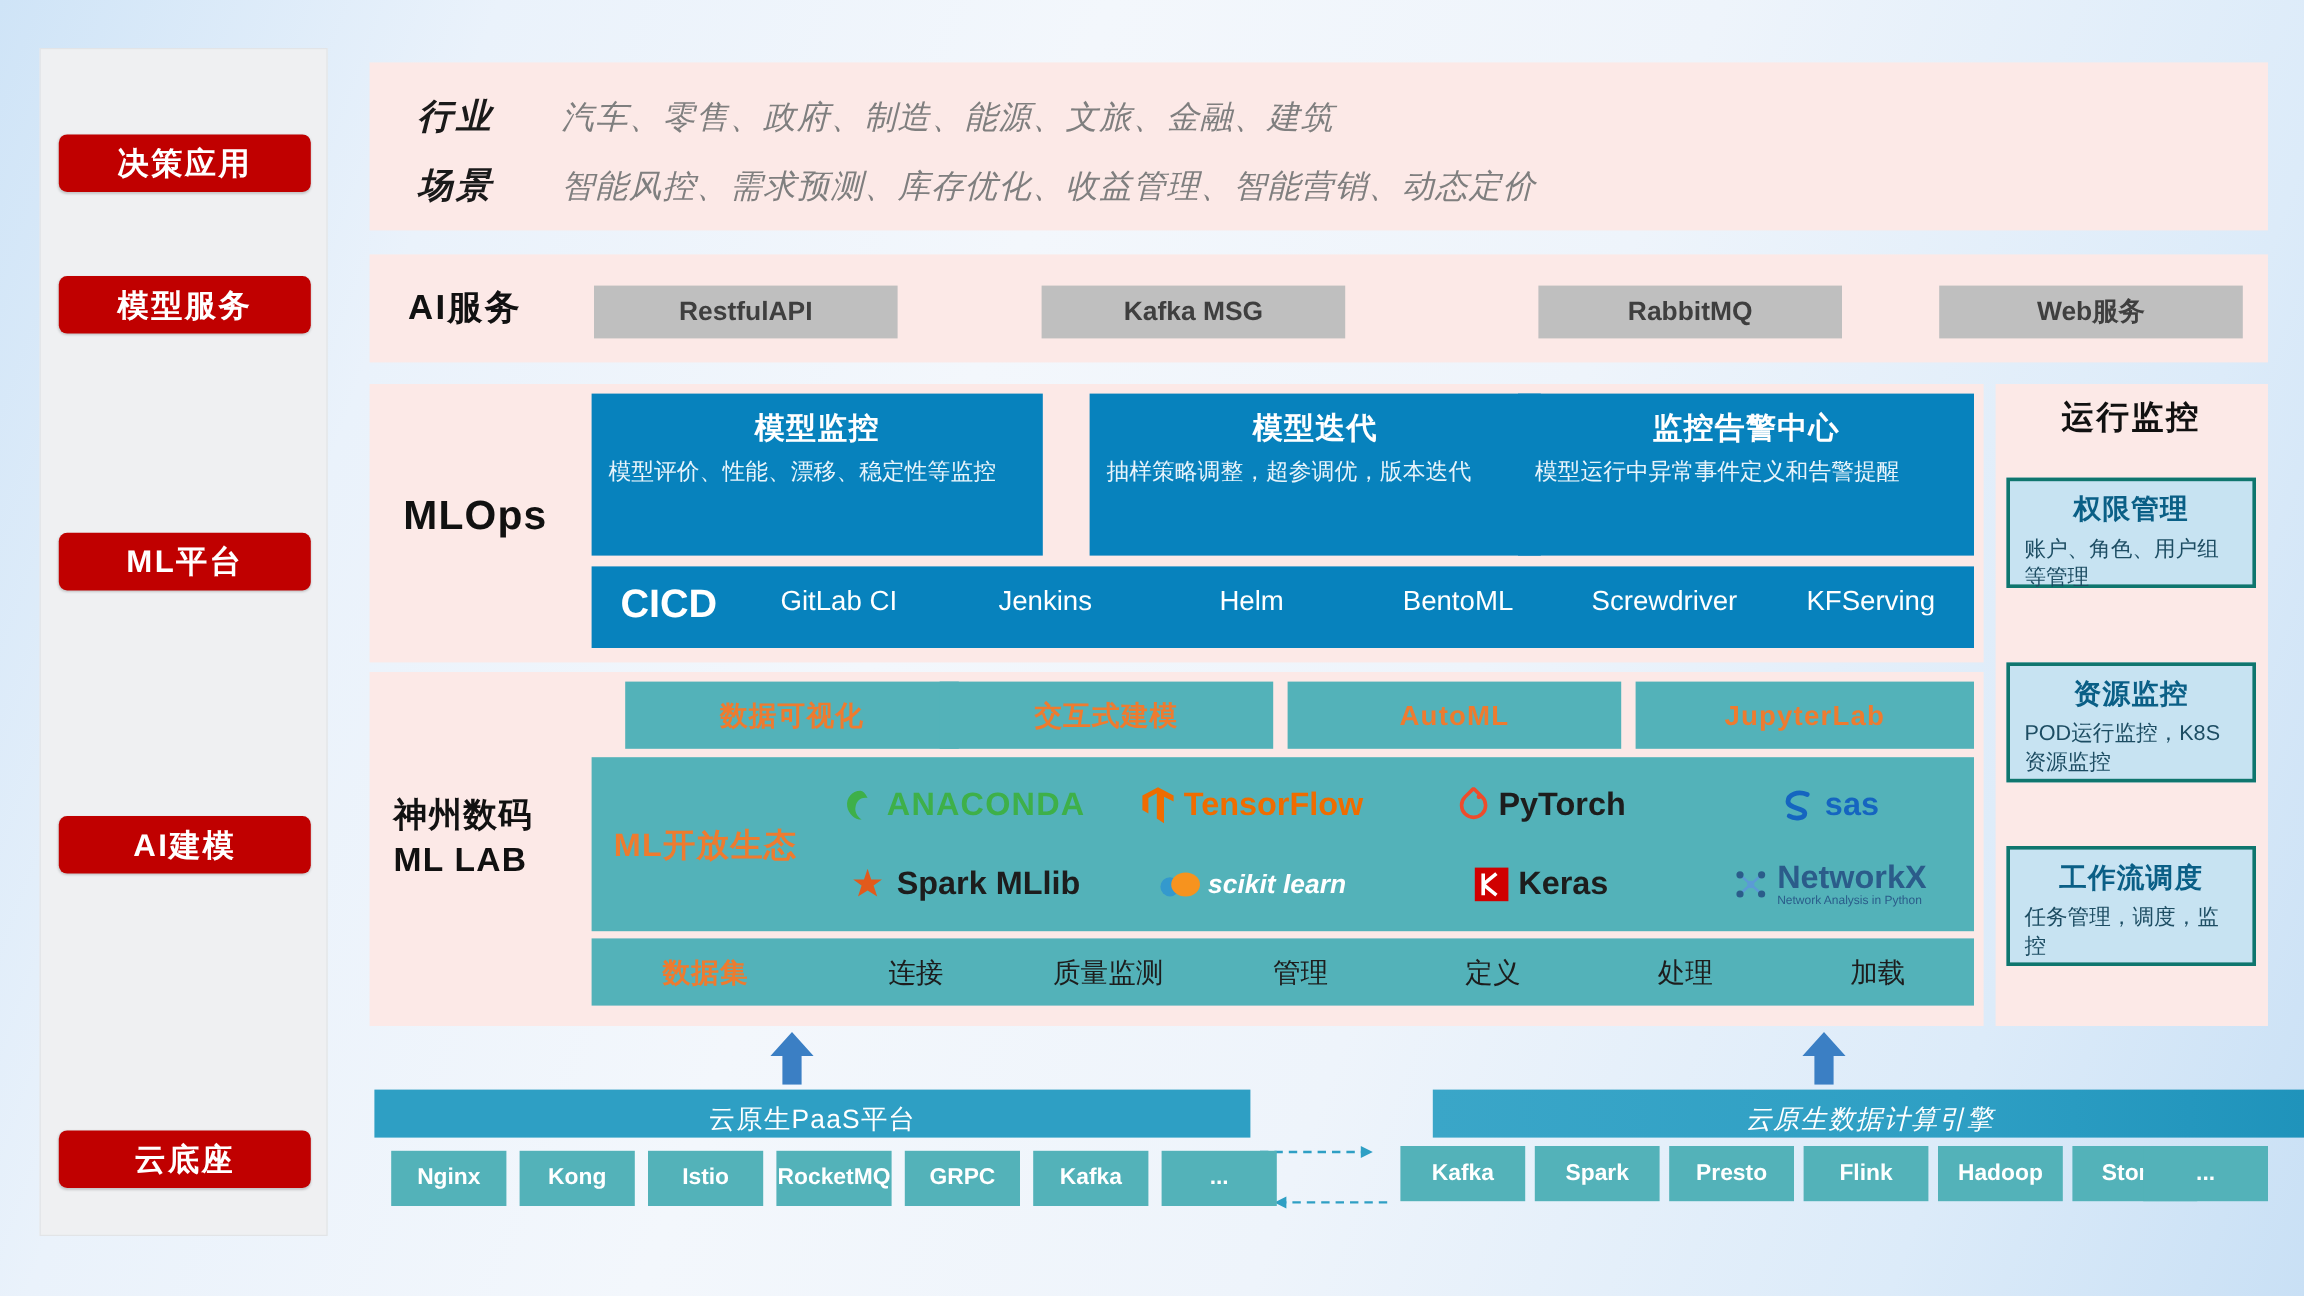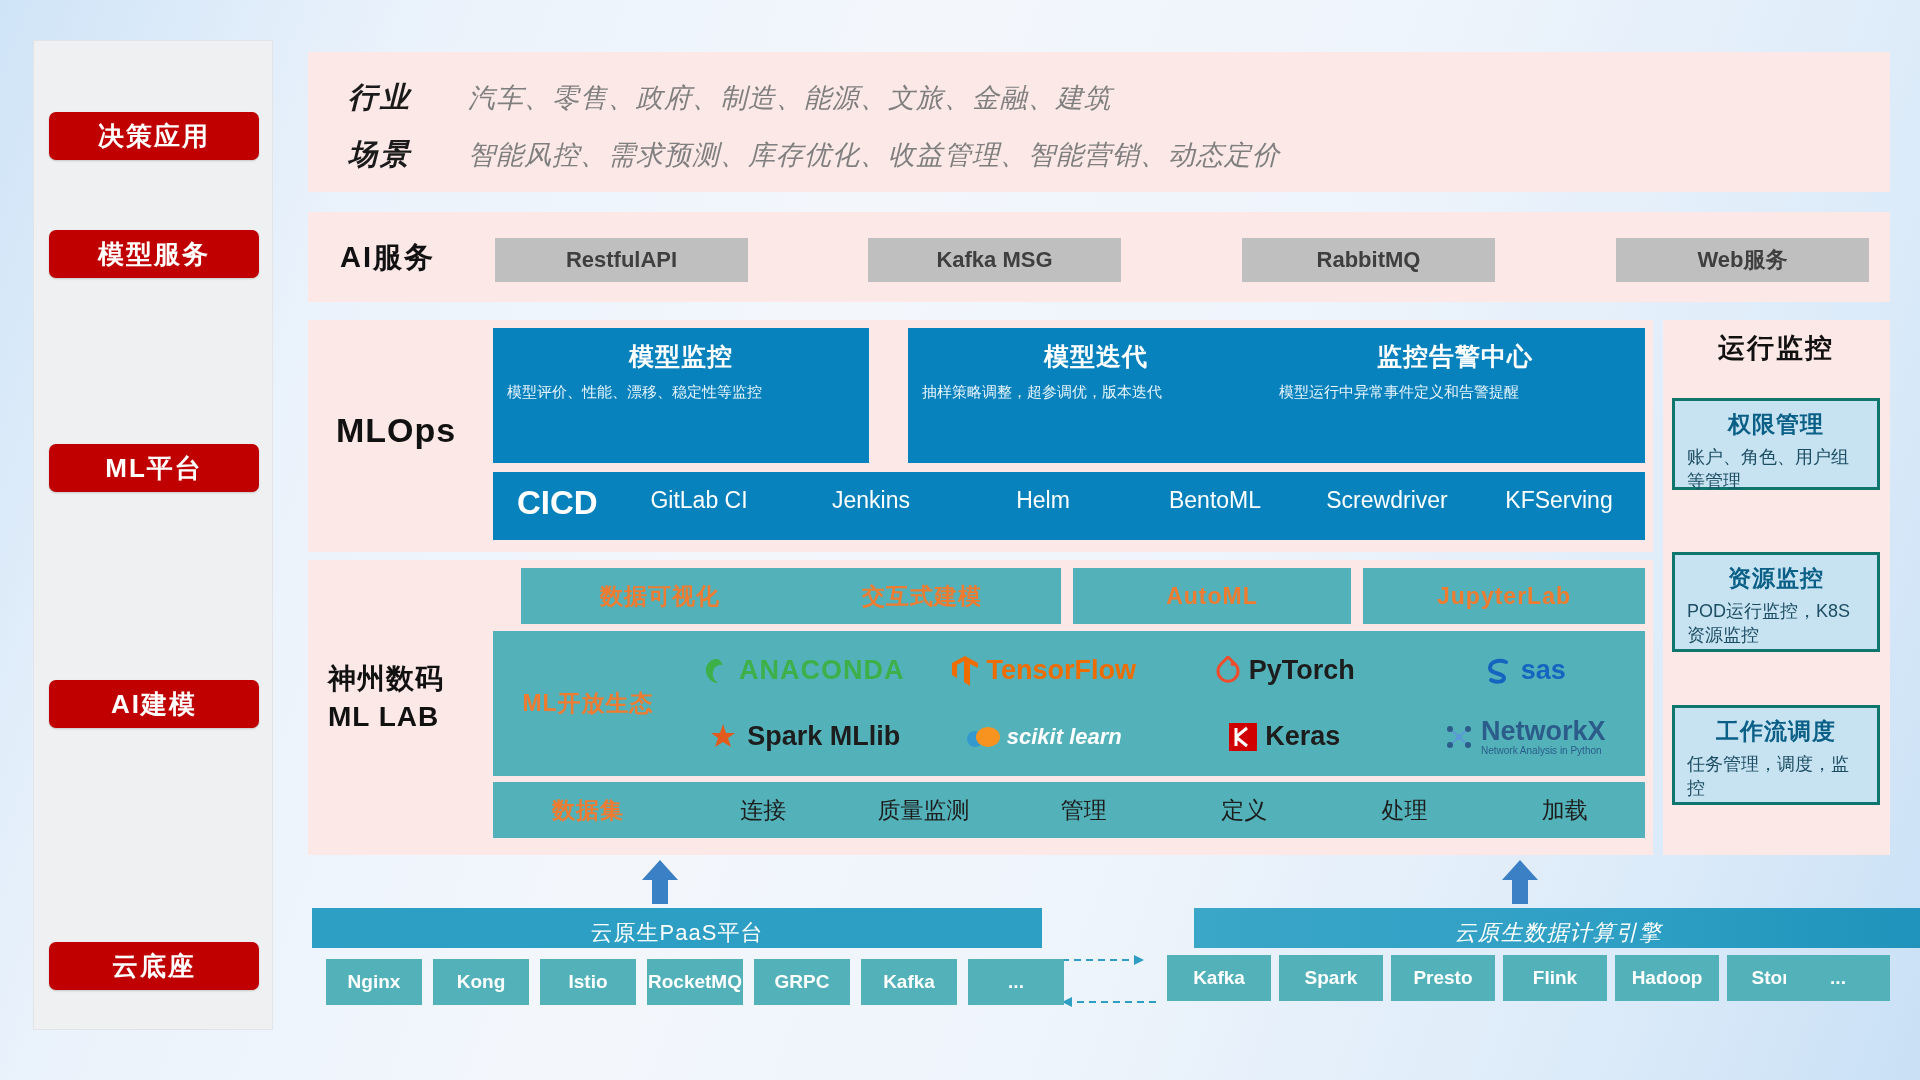--- a/index.html
+++ b/index.html
@@ -58,21 +58,21 @@
     color: #3f3f3f; font-size: 22px; font-weight: bold;
   }
 
   
   .mlops-label { left: 336px; top: 410px; font-size: 34px; letter-spacing: 1px; }
   .mlops-card {
     position: absolute; top: 328px; height: 135px; background: #0782bd;
     padding: 12px 14px 10px 14px; color: #fff;
   }
   .mlops-card h4 { font-size: 25px; font-weight: bold; text-align: center; letter-spacing: 1px; margin-bottom: 9px; }
-  .mlops-card p  { font-size: 15px; line-height: 1.3; color: #e8f4fb; font-weight: normal; }
+  .mlops-card p  { font-size: 19px; line-height: 1.3; color: #e8f4fb; font-weight: normal; }
 
   .cicd-bar {
     position: absolute; left: 493px; top: 472px; width: 1152px; height: 68px;
     background: #0782bd; color: #fff; display: flex; align-items: flex-start;
   }
   .cicd-title { width: 120px; font-size: 33px; font-weight: bold; padding: 12px 0 0 24px; }
   .cicd-items { flex: 1; display: flex; }
   .cicd-item {
     flex: 1; font-size: 23px; padding-top: 15px; text-align: center;
     line-height: 1.15; overflow: hidden; word-break: break-all;
@@ -82,21 +82,21 @@
   .lab-label { left: 328px; top: 660px; font-size: 28px; line-height: 1.35; letter-spacing: 1px; }
   .lab-tool {
     position: absolute; top: 568px; height: 56px; background: #53b2b9;
     display: flex; align-items: center; justify-content: center;
     color: #ee7b2f; font-size: 23px; font-weight: bold; letter-spacing: 1px;
   }
   .lab-eco {
     position: absolute; left: 493px; top: 631px; width: 1152px; height: 145px;
     background: #53b2b9; display: flex; align-items: center;
   }
-  .lab-eco-title { width: 190px; color: #ee7b2f; font-size: 23px; font-weight: bold; text-align: center; letter-spacing: 1px; }
+  .lab-eco-title { width: 190px; color: #ee7b2f; font-size: 27px; font-weight: bold; text-align: center; letter-spacing: 1px; }
   .logo-grid { flex: 1; display: grid; grid-template-columns: repeat(4, 1fr); grid-template-rows: 1fr 1fr; align-items: center; }
   .logo { display: flex; align-items: center; justify-content: center; gap: 7px; height: 66px; }
   .logo-txt { font-size: 27px; font-weight: bold; }
 
   .lab-data {
     position: absolute; left: 493px; top: 782px; width: 1152px; height: 56px;
     background: #53b2b9; display: flex; align-items: center;
   }
   .lab-data-title { width: 190px; color: #ee7b2f; font-size: 23px; font-weight: bold; text-align: center; letter-spacing: 1px; }
   .lab-data-items { flex: 1; display: flex; }
@@ -166,21 +166,21 @@
   </div>
 
   <div class="band band-service"></div>
   <div class="row-label svc-label">AI服务</div>
   <div class="svc-chip" style="left:495px;  width:253px;">
       <span>RestfulAPI</span>
     </div>
   <div class="svc-chip" style="left:868px;  width:253px;">
       <span>Kafka MSG</span>
     </div>
-  <div class="svc-chip" style="left:1242px; width:253px;">
+  <div class="svc-chip" style="left:1282px; width:253px;">
       <span>RabbitMQ</span>
     </div>
   <div class="svc-chip" style="left:1616px; width:253px;">
       <span>Web服务</span>
     </div>
 
   <div class="band band-mlops"></div>
   <div class="row-label mlops-label">MLOps</div>
 
   <div class="mlops-card" style="left:493px; width:376px;">

